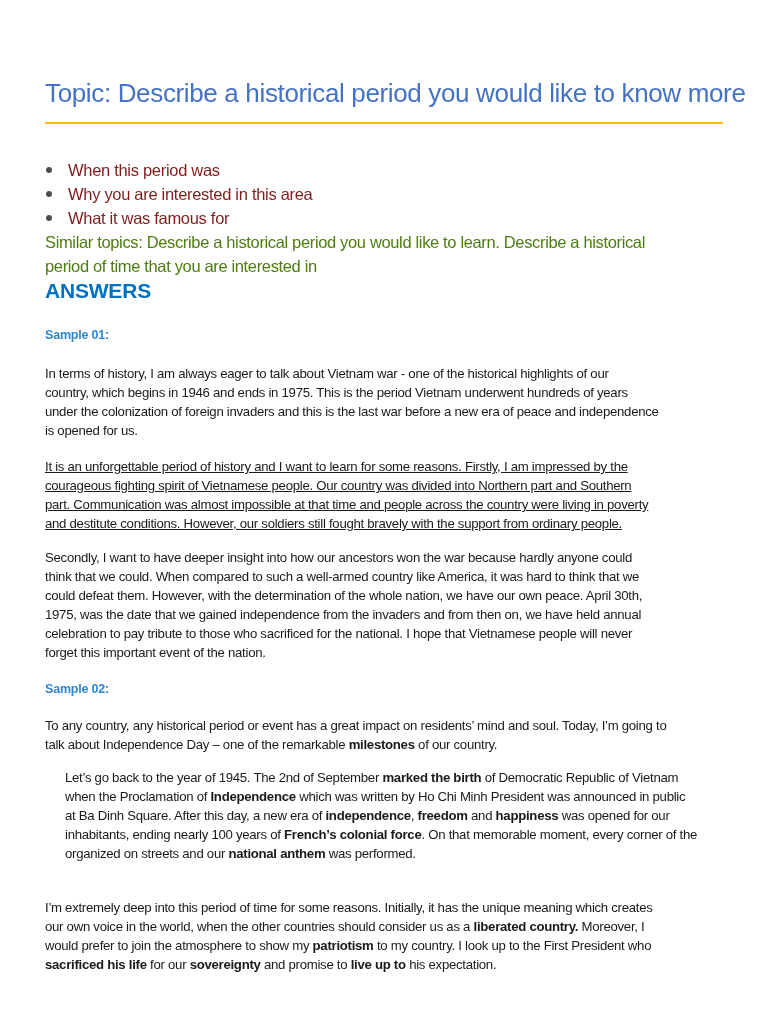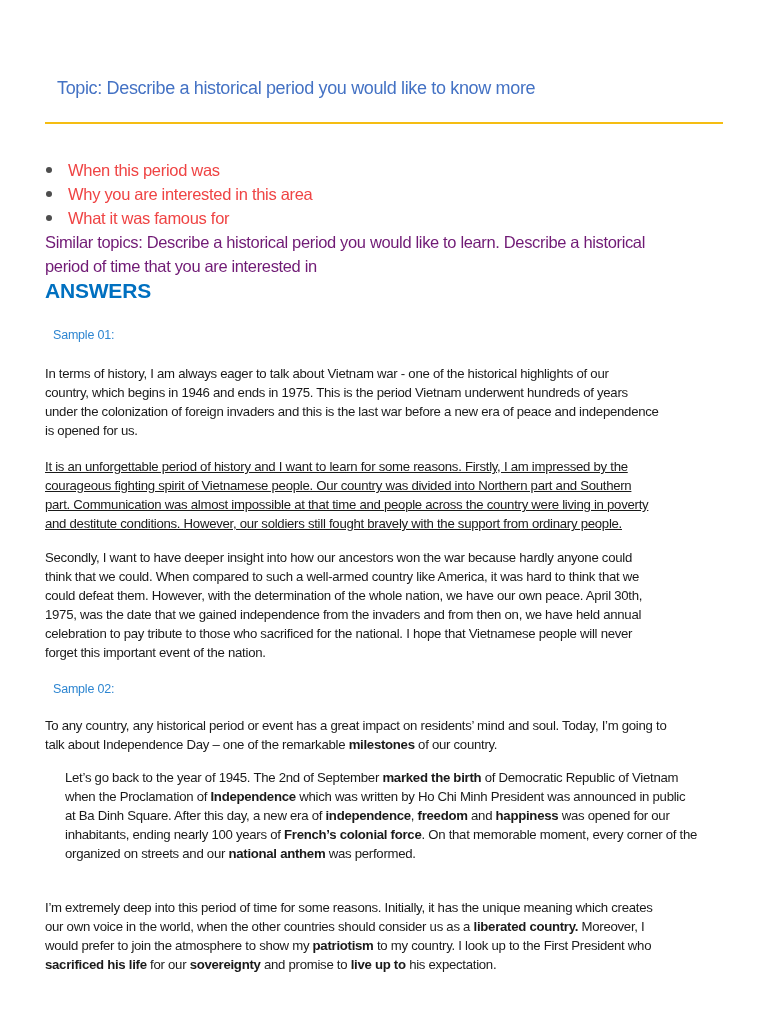--- a/index.html
+++ b/index.html
@@ -4,47 +4,47 @@
   <style>
     html, body { margin: 0; padding: 0; background: #ffffff; }
     body {
       width: 768px; height: 1024px; overflow: hidden; position: relative;
       font-family: "Liberation Sans", sans-serif;
       color: #1a1a1a;
     }
     .page { position: absolute; left: 45px; top: 0; width: 680px; }
     .topic-title {
       position: absolute; left: 0; top: 78px;
-      font-size: 18px; color: #4472c4; letter-spacing: -0.35px; white-space: nowrap; margin-left: 12px;
+      font-size: 26px; color: #4472c4; letter-spacing: -0.35px; white-space: nowrap;
     }
     .title-rule {
       position: absolute; left: 0; top: 122px; width: 678px; height: 2px;
       background: #f5bd12;
     }
     .cue-list { position: absolute; left: 0; top: 158px; margin: 0; padding: 0; list-style: none; }
     .cue-item {
       position: relative; height: 24px; line-height: 24px;
-      font-size: 16.5px; color: #ef4444; padding-left: 23px; white-space: nowrap; letter-spacing: -0.3px;
+      font-size: 16.5px; color: #7f1d1d; padding-left: 23px; white-space: nowrap; letter-spacing: -0.3px;
     }
     .cue-bullet {
       position: absolute; left: 1px; top: 9px; width: 6px; height: 6px; border-radius: 50%;
       background: #4d4d4d;
     }
     .similar {
       position: absolute; left: 0; top: 230px; width: 700px;
-      font-size: 16.5px; color: #701a75; line-height: 24px; letter-spacing: -0.35px;
+      font-size: 16.5px; color: #4d7c0f; line-height: 24px; letter-spacing: -0.35px;
     }
     .similar .ln { display: block; white-space: nowrap; }
     .answers-heading {
       position: absolute; left: 0; top: 279px;
       font-size: 21px; font-weight: bold; color: #0070c0; letter-spacing: -0.2px;
     }
     .sample-label {
-      position: absolute; left: 8px;
-      font-size: 12.5px; font-weight: normal; color: #2e86d1; letter-spacing: -0.2px;
+      position: absolute; left: 0;
+      font-size: 12.5px; font-weight: bold; color: #2e86d1; letter-spacing: -0.2px;
     }
     .para {
       position: absolute; left: 0; width: 700px;
       font-size: 13.2px; line-height: 19px; color: #1a1a1a; letter-spacing: -0.28px;
     }
     .para .ln { display: block; white-space: nowrap; }
     .para b { font-weight: bold; }
   </style>
 </head>
 <body>

